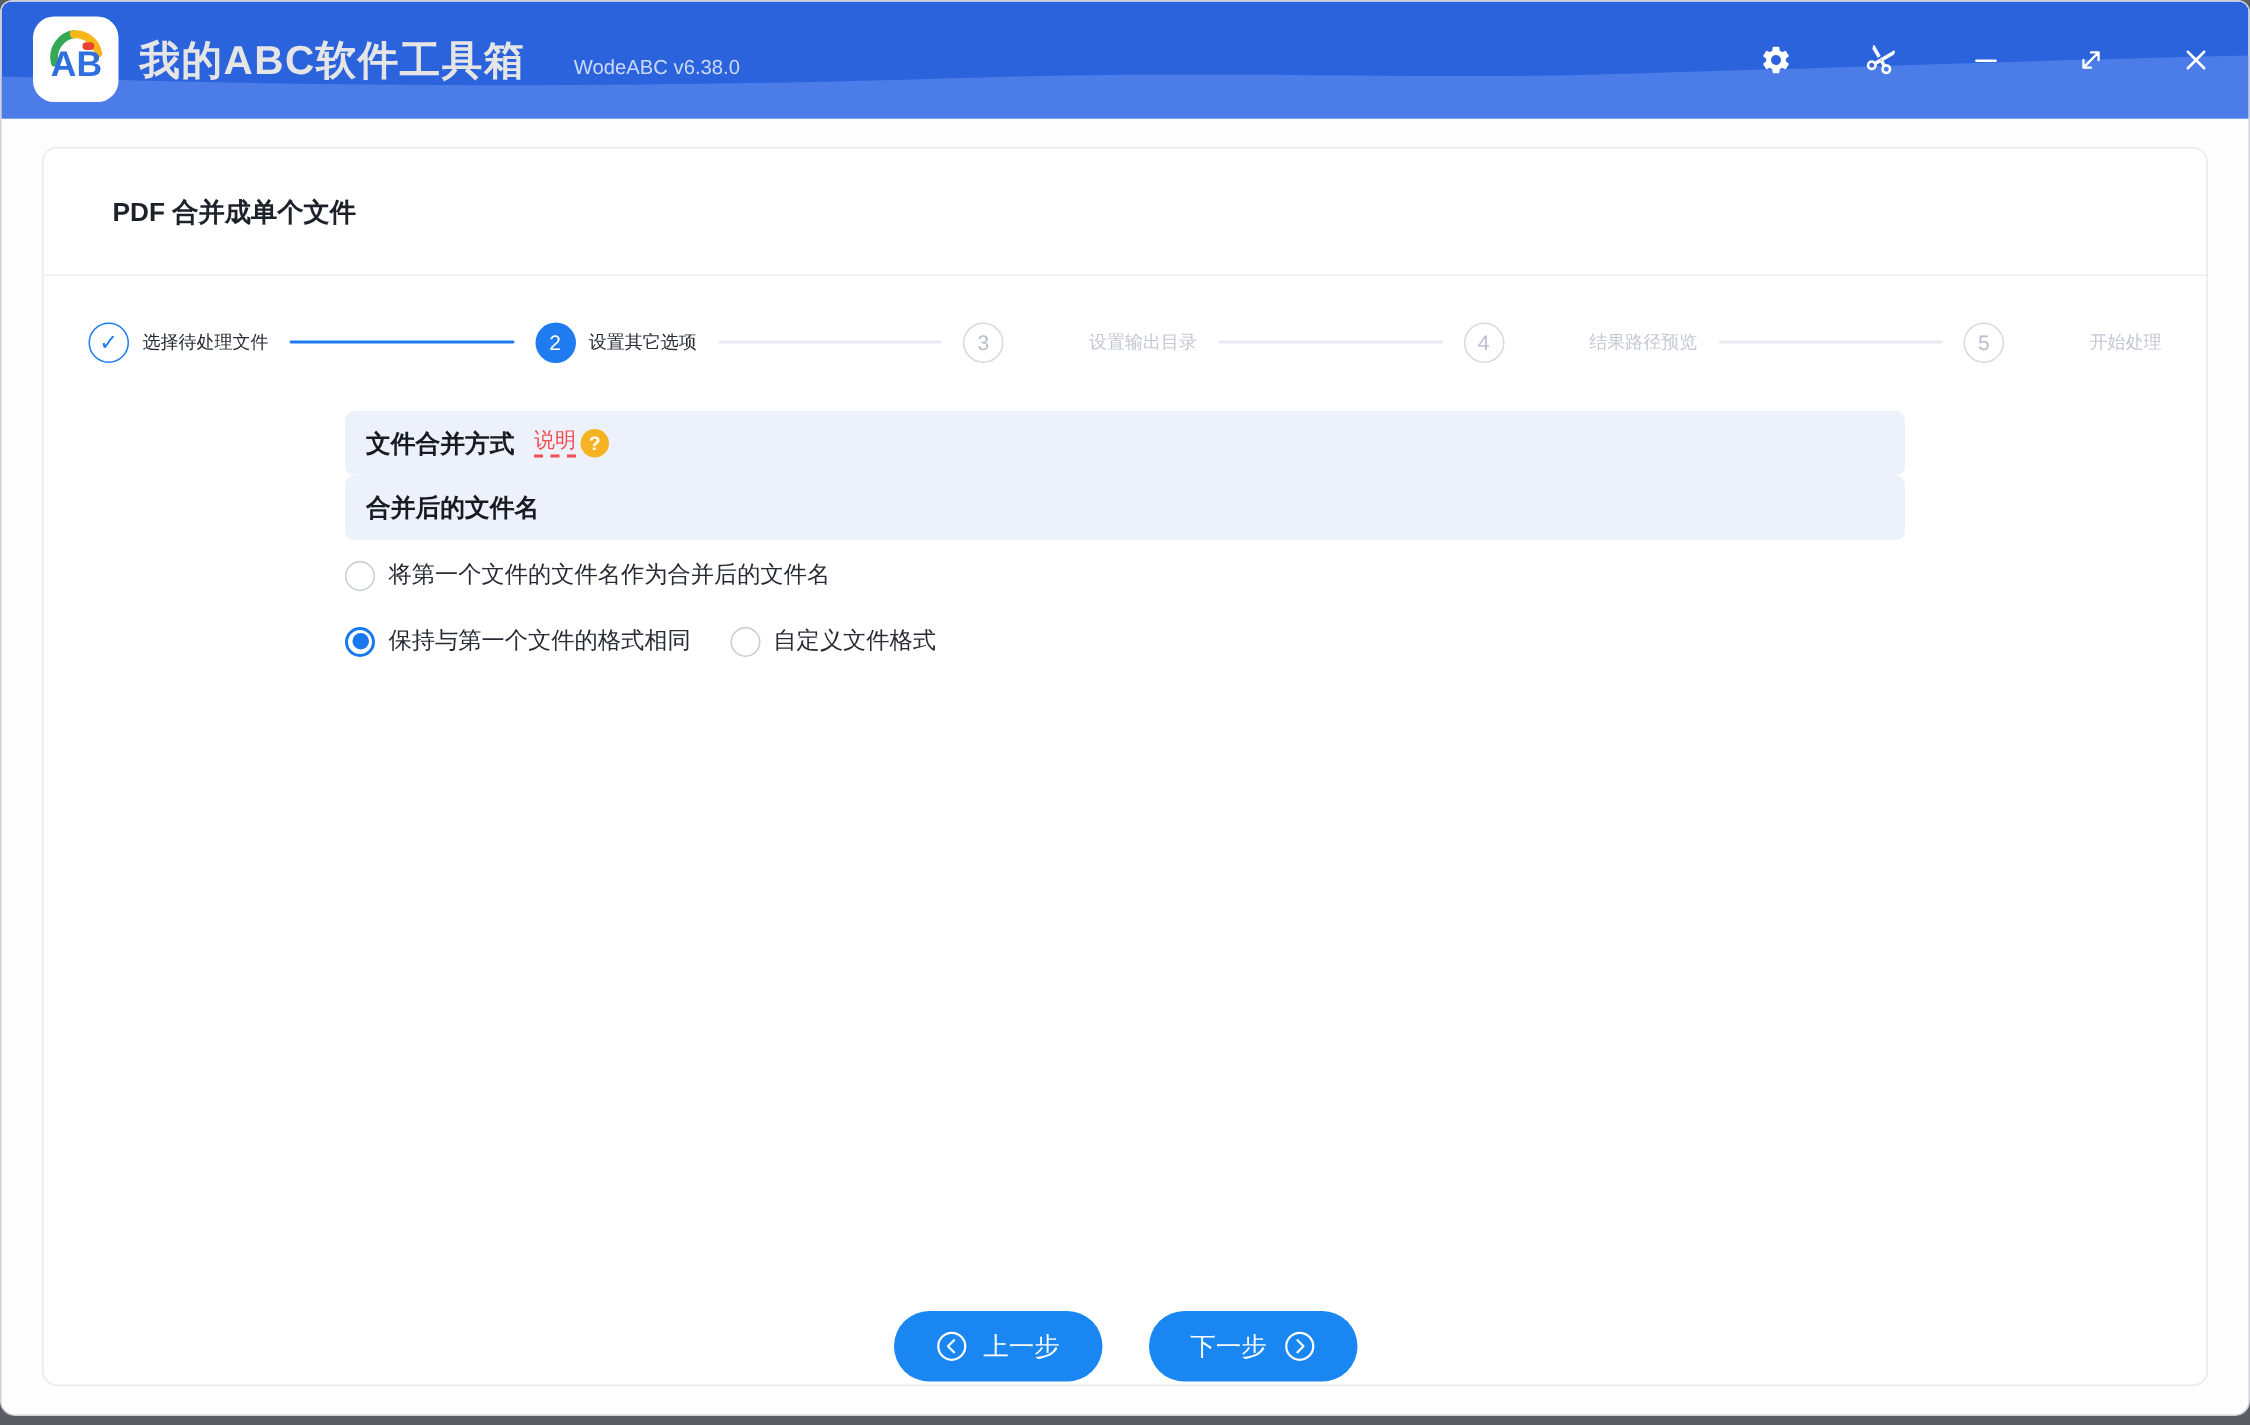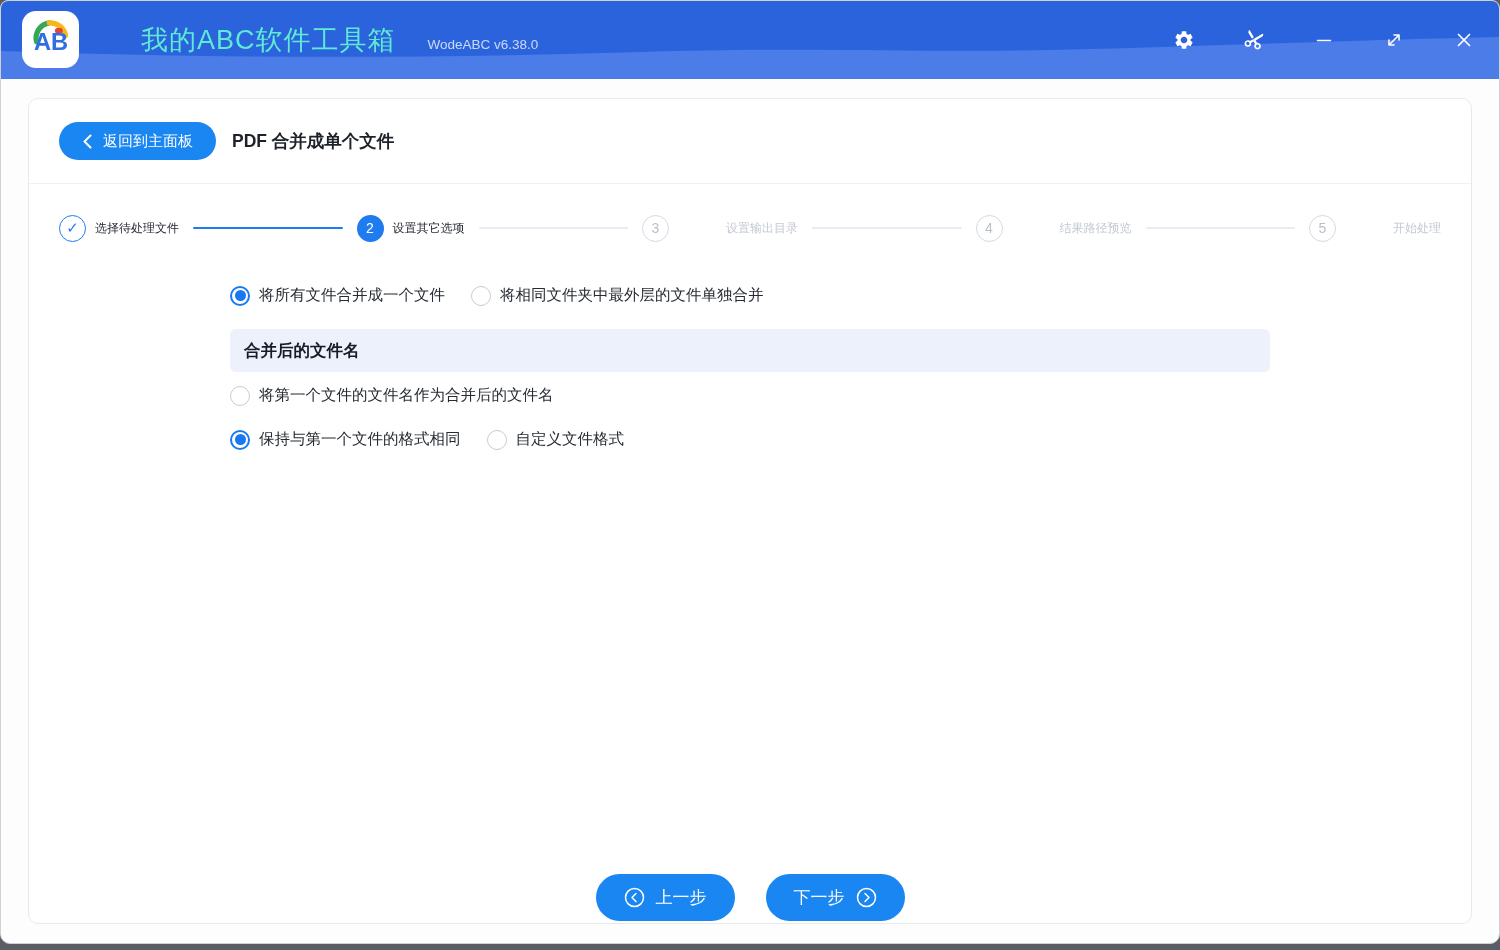--- a/index.html
+++ b/index.html
@@ -17,21 +17,21 @@
   .titlebar-wave { position:absolute; left:0; top:0; width:100%; height:78px; display:block; }
   .logo {
     position:absolute; left:21px; top:10px; width:57px; height:57px;
     background:#fff; border-radius:14px; z-index:2;
     display:flex; justify-content:center;
   }
   .titlebar-left {
     position:absolute; left:92px; top:0; height:78px; z-index:2;
     display:flex; align-items:center;
   }
-  .app-title { font-size:27px; font-weight:normal; color:#5eead4; letter-spacing:1px;margin-left:48px; }
+  .app-title { font-size:27px; font-weight:bold; color:#e5e5e5; letter-spacing:1px; }
   .app-version { margin-left:32px; margin-top:8px; font-size:13.5px; color:rgba(255,255,255,.75); }
   .titlebar-actions {
     position:absolute; right:22px; top:0; height:78px; z-index:2;
     display:flex; align-items:center; gap:44px;
   }
   .tb-btn { width:26px; height:26px; border:none; background:transparent; cursor:pointer;
             display:flex; align-items:center; justify-content:center; }
   .tb-btn svg { display:block; }
 
   
@@ -151,26 +151,20 @@
         <svg width="22" height="22" viewBox="0 0 24 24">
           <path d="M6 6 L18 18 M18 6 L6 18" stroke="#fff" stroke-width="1.8" stroke-linecap="round"></path>
         </svg>
       </button>
     </div>
   </header>
 
   <main class="panel">
 
     <div class="panel-header">
-      <button class="back-btn">
-        <svg width="10" height="15" viewBox="0 0 10 15">
-          <polyline points="8.5,1.5 2.5,7.5 8.5,13.5" stroke="#fff" stroke-width="2" fill="none" stroke-linecap="round" stroke-linejoin="round"></polyline>
-        </svg>
-        <span>返回到主面板</span>
-      </button>
       <h1 class="page-title">PDF 合并成单个文件</h1>
     </div>
 
     <div class="stepper">
       <div class="step done">
         <span class="step-circle">
             <span>✓</span>
           </span>
         <span class="step-label">选择待处理文件</span>
       </div>
@@ -195,29 +189,26 @@
       <div class="connector"></div>
 
       <div class="step pending">
         <span class="step-circle">5</span>
         <span class="step-label">开始处理</span>
       </div>
     </div>
 
     <div class="sections">
 
-      <div class="options">
-        <label class="radio selected">
-          <span class="radio-dot"></span>
-          <span class="radio-label">将所有文件合并成一个文件</span>
-        </label>
-        <label class="radio">
-          <span class="radio-dot"></span>
-          <span class="radio-label">将相同文件夹中最外层的文件单独合并</span>
-        </label>
+      <div class="band">
+        <span class="band-title">文件合并方式</span>
+        <a class="help-link">说明</a>
+        <span class="help-icon">
+            <span>?</span>
+          </span>
       </div>
 
       <div class="band">
         <span class="band-title">合并后的文件名</span>
       </div>
       <div class="options">
         <label class="radio">
           <span class="radio-dot"></span>
           <span class="radio-label">将第一个文件的文件名作为合并后的文件名</span>
         </label>

